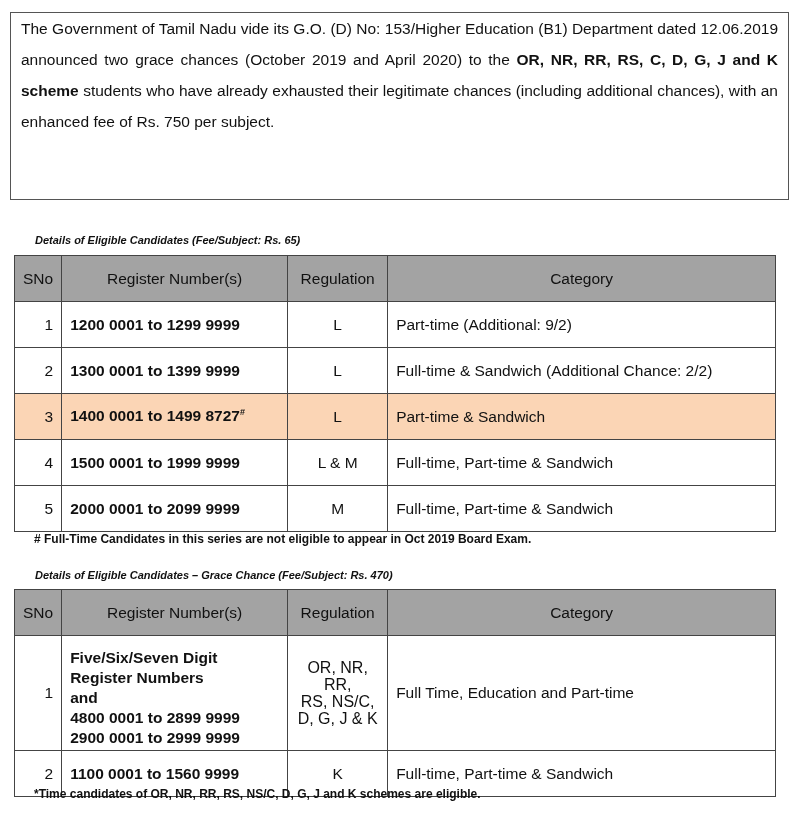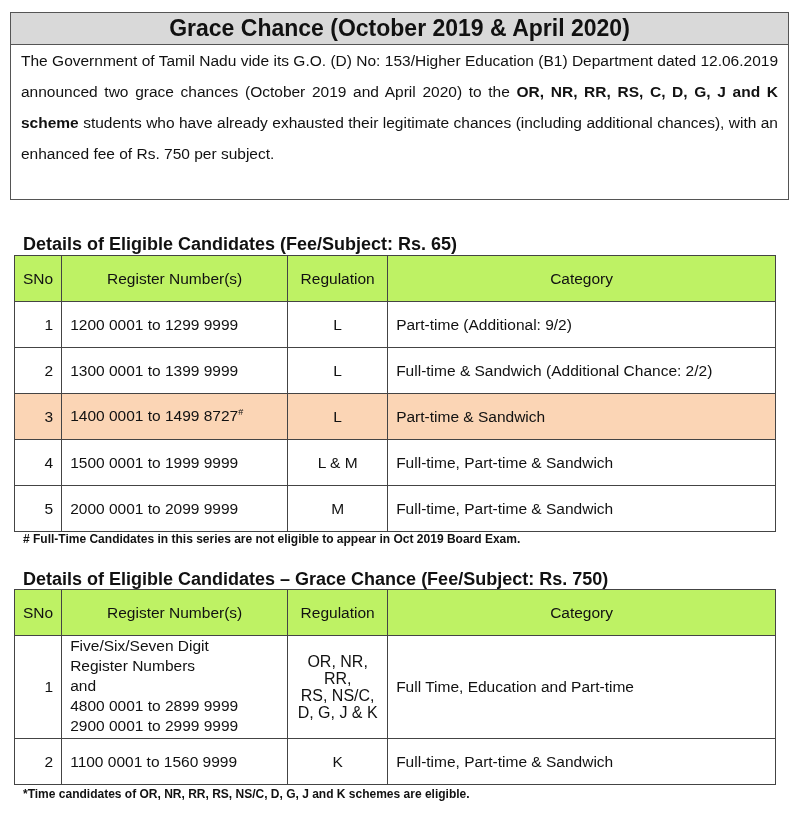--- a/index.html
+++ b/index.html
@@ -1,37 +1,36 @@
 <!DOCTYPE html>
 <html><head>
 <meta charset="utf-8">
 <style>
   body { margin:0; background:#fff; width:800px; height:816px; font-family:"Liberation Sans", sans-serif; color:#111; position:relative; }
   .box { position:absolute; left:10px; top:12px; width:779px; height:188px; border:1px solid #555; box-sizing:border-box; }
   .box-title { background:#d9d9d9; border-bottom:1px solid #555; height:31px; text-align:center; font-size:23px; font-weight:bold; line-height:31px; }
   .box-body { padding:0 10px; font-size:15.5px; line-height:31px; text-align:justify; }
-  .sec-title { position:absolute; left:23px; font-size:18px; font-weight:bold; }
+  .sec-title { position:absolute; left:35px; font-size:11px; font-weight:bold;font-style:italic; }
   table { position:absolute; left:14px; width:762px; border-collapse:collapse; font-size:15.5px; }
   th, td { border:1px solid #444; padding:0 8px; }
-  th { background:#bef264; font-weight:normal; height:45px; }
+  th { background:#a3a3a3; font-weight:normal; height:45px; }
   td { height:45px; }
   td.sno { text-align:right; width:46px; box-sizing:border-box; }
-  td.reg { font-weight:normal; width:226px; box-sizing:border-box; }
+  td.reg { font-weight:bold; width:226px; box-sizing:border-box; }
   td.rl { text-align:center; width:100px; box-sizing:border-box; }
   tr.hl td { background:#fbd5b5; }
-  .note { position:absolute; left:23px; font-size:12px; font-weight:bold; }
+  .note { position:absolute; left:34px; font-size:12px; font-weight:bold; }
   .small { font-size:16px; line-height:17px; }
   .tall td { height:100px; }
-  .multi { line-height:20px; padding-top:0; padding-bottom:2px; }
+  .multi { line-height:20px; padding-top:12px; padding-bottom:2px; }
 </style>
 </head>
 <body>
 
 <div class="box">
-  <div class="box-title">Grace Chance (October 2019 &amp; April 2020)</div>
   <div class="box-body"><span>The Government of Tamil Nadu vide its G.O. (D) No: 153/Higher Education (B1) Department dated 12.06.2019 announced two grace chances (October 2019 and April 2020) to the </span><b>OR, NR, RR, RS, C, D, G, J and K scheme</b><span> students who have already exhausted their legitimate chances (including additional chances), with an enhanced fee of Rs. 750 per subject.</span></div>
 </div>
 
 <div class="sec-title" style="top:234px">Details of Eligible Candidates (Fee/Subject: Rs. 65)</div>
 <table style="top:255px">
   <tbody>
       <tr>
     <th>SNo</th>
     <th>Register Number(s)</th>
     <th>Regulation</th>
@@ -64,21 +63,21 @@
   <tr>
         <td class="sno">5</td>
         <td class="reg">2000 0001 to 2099 9999</td>
         <td class="rl">M</td>
         <td>Full-time, Part-time &amp; Sandwich</td>
       </tr>
 </tbody>
   </table>
 <div class="note" style="top:532px"># Full-Time Candidates in this series are not eligible to appear in Oct 2019 Board Exam.</div>
 
-<div class="sec-title" style="top:569px">Details of Eligible Candidates – Grace Chance (Fee/Subject: Rs. 750)</div>
+<div class="sec-title" style="top:569px">Details of Eligible Candidates – Grace Chance (Fee/Subject: Rs. 470)</div>
 <table style="top:589px">
   <tbody>
       <tr>
     <th>SNo</th>
     <th>Register Number(s)</th>
     <th>Regulation</th>
     <th>Category</th>
   </tr>
   <tr class="tall">
     <td class="sno">1</td>

